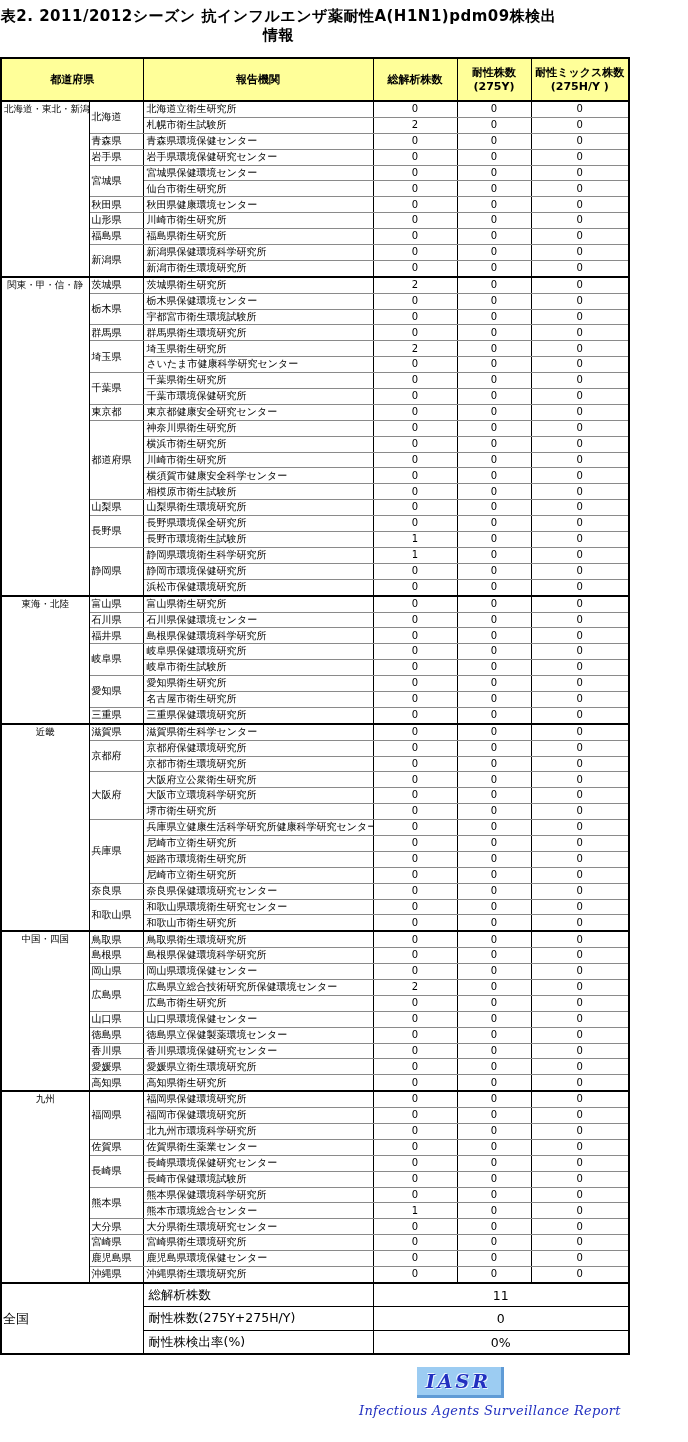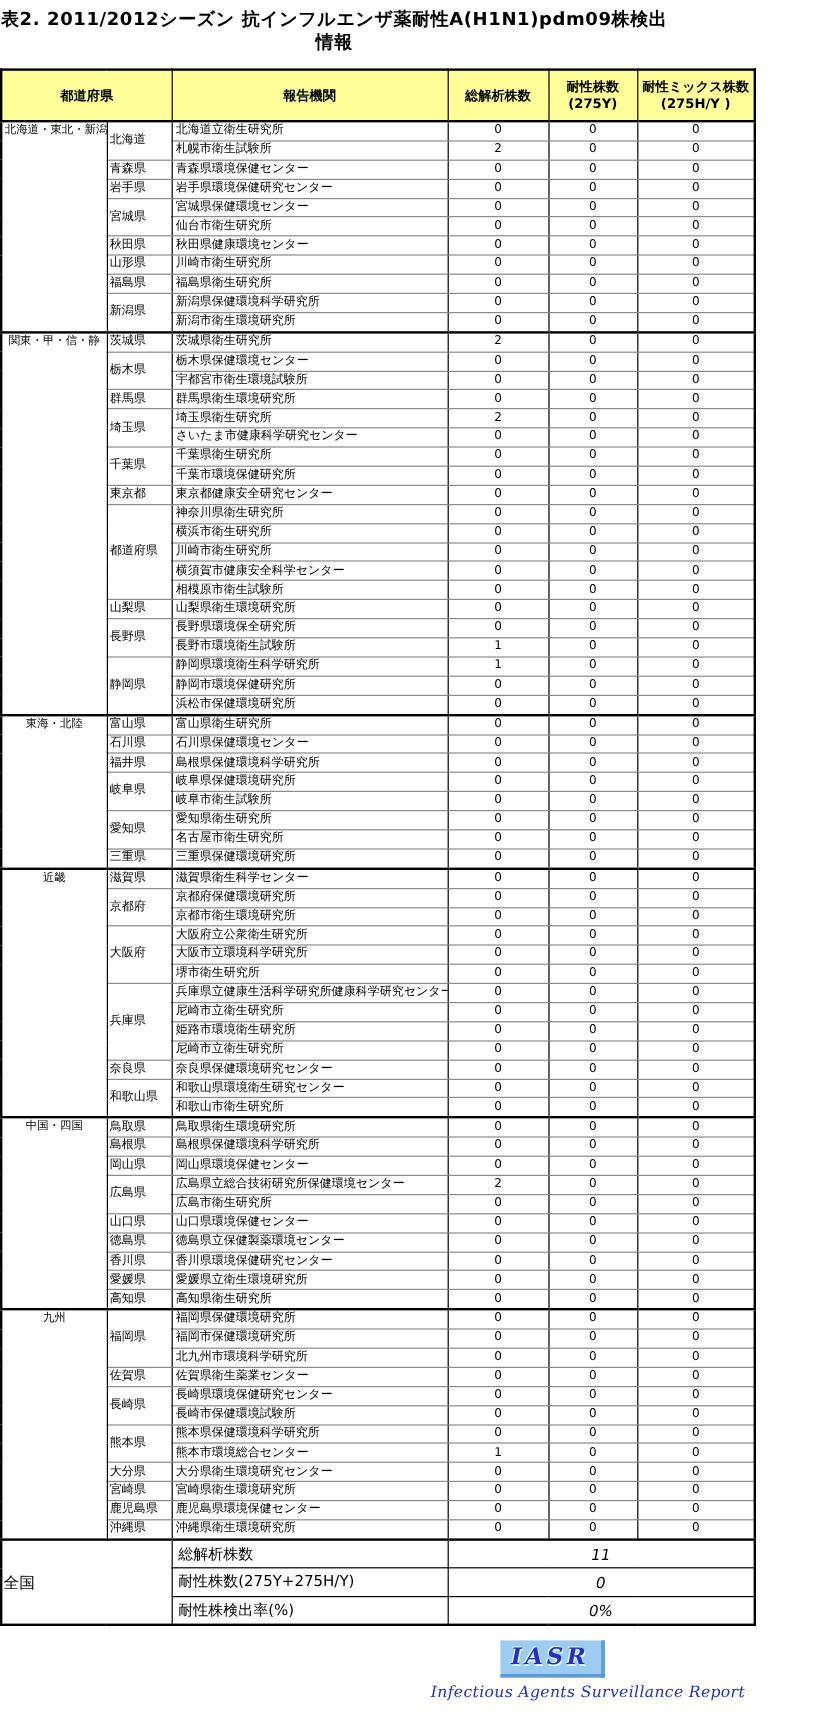--- a/index.html
+++ b/index.html
@@ -17,21 +17,21 @@
     font-size:10px;height:14.9px;padding:0 2px;line-height:1.05;overflow:hidden;white-space:nowrap;}
   tr.region-start td{border-top:2px solid #000;}
   td.region-cell{vertical-align:top;text-align:center;font-size:9.5px;padding-top:2px;}
   td.pref-cell{text-align:left;}
   td.lab-cell{text-align:left;padding-left:3px;}
   td.num-cell{text-align:center;}
   tfoot td{border:1px solid #000;}
   tfoot tr.first td{border-top:2px solid #000;}
   td.nation-cell{text-align:left;font-size:13px;}
   td.summary-label{font-size:12.5px;height:20.5px;padding-left:5px;text-align:left;}
-  td.summary-value{font-size:12.5px;text-align:center;font-style:italic;}
+  td.summary-value{font-size:12.5px;text-align:center;}
   .logo-wrap{width:170px;margin:12px 28px 0 auto;text-align:center;}
   .logo-box{display:inline-block;width:84px;height:28px;background:#9cccf2;
     border-right:3px solid #5f9bd6;border-bottom:3px solid #5f9bd6;
     font-family:"DejaVu Serif","Liberation Serif",serif;font-style:italic;font-weight:bold;
     font-size:19px;color:#2230c0;letter-spacing:3px;line-height:28px;
     text-shadow:1px 1px 0 #e8f4ff,-1px -1px 0 #e8f4ff;margin-left:32px;}
   .logo-caption{font-family:"DejaVu Serif","Liberation Serif",serif;font-style:italic;
     font-size:13px;color:#2230c0;margin-top:5px;white-space:nowrap;letter-spacing:0.3px;}
 </style>
 </head>

